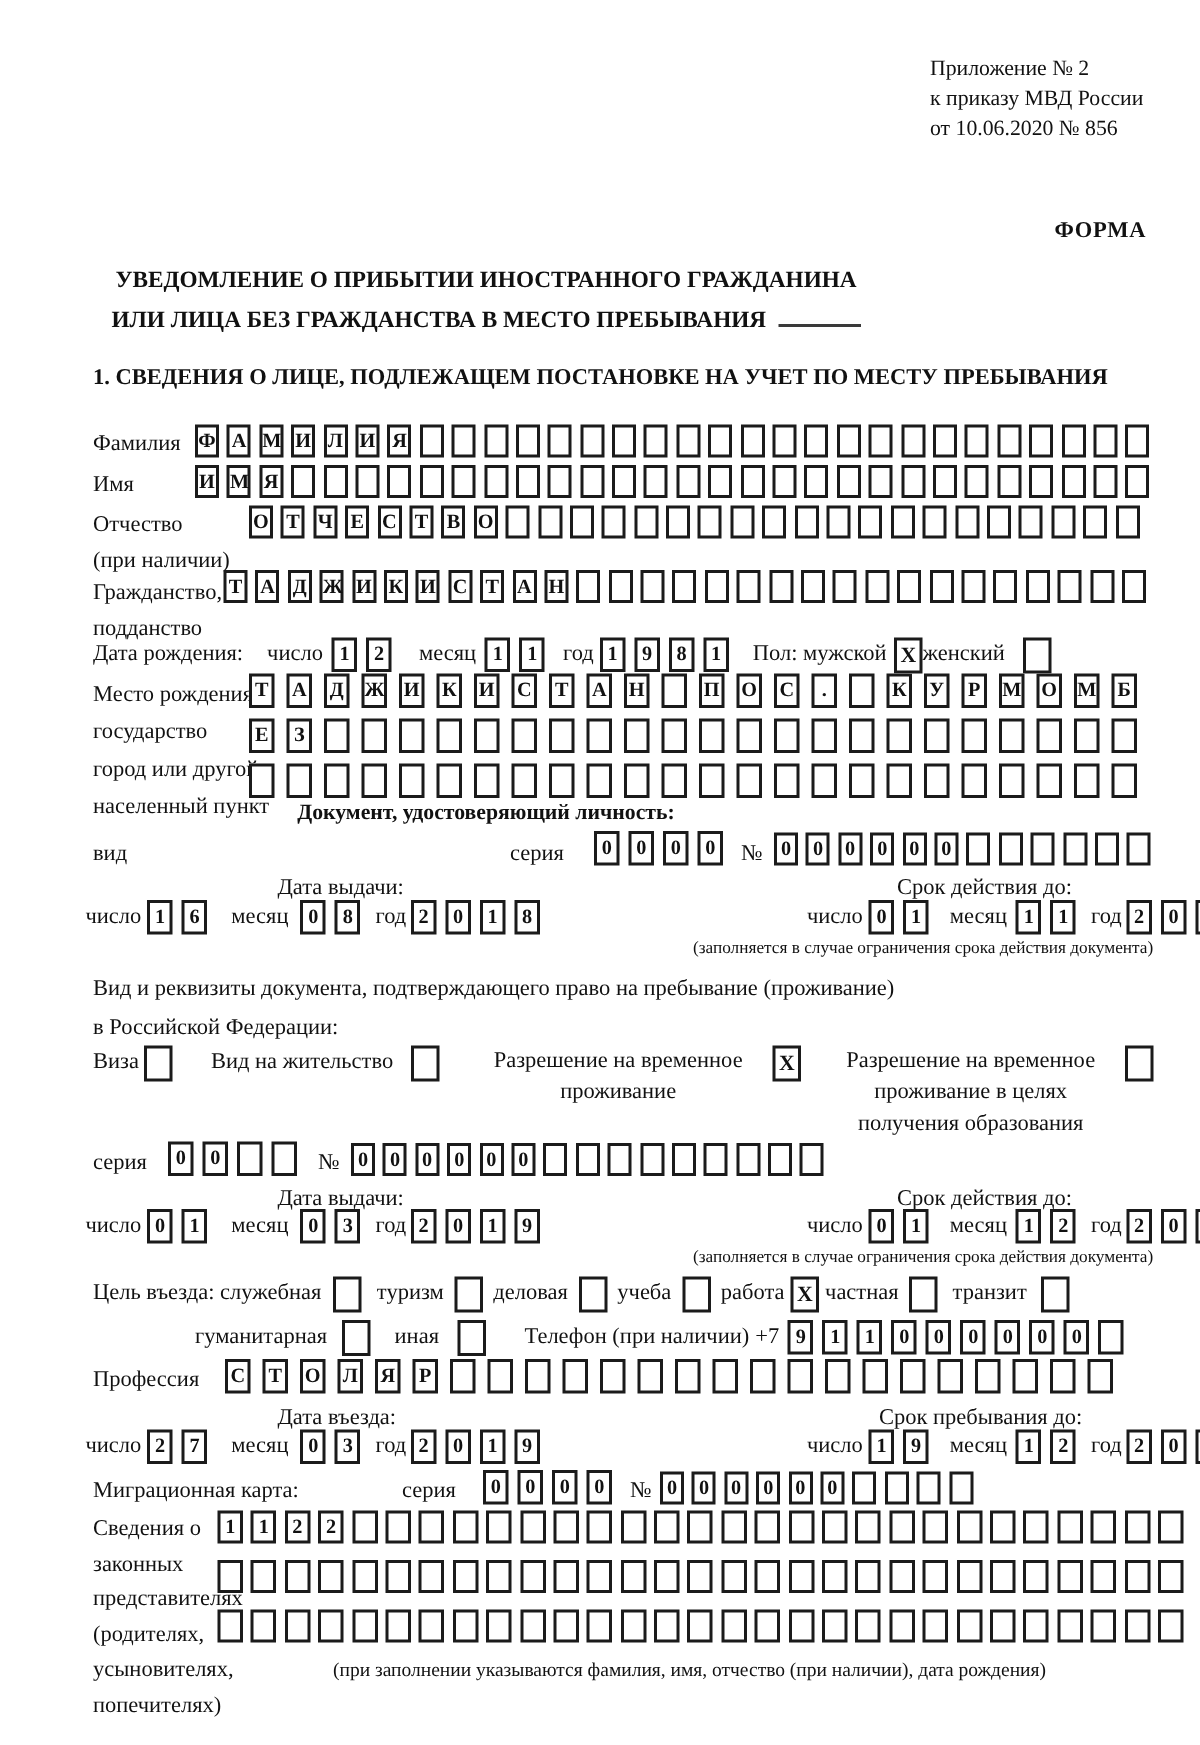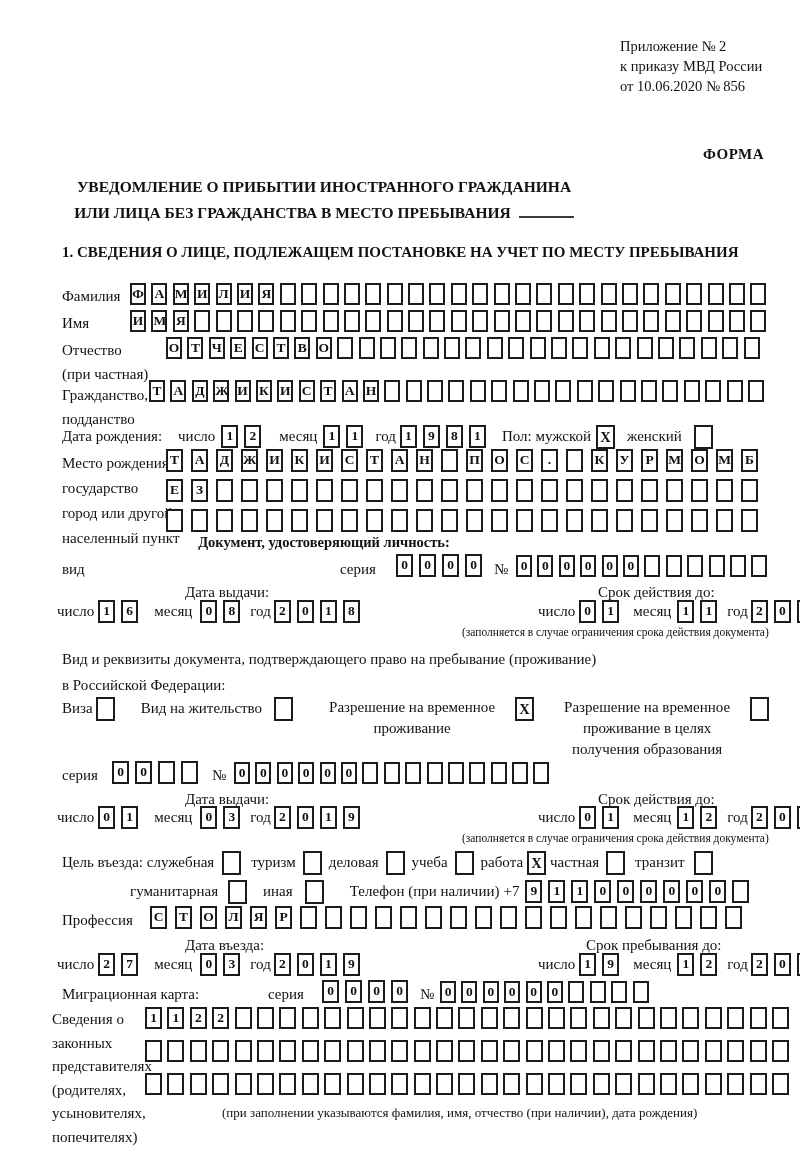--- a/index.html
+++ b/index.html
@@ -44,38 +44,38 @@
 
   <div class="abs b" style="left:62px;top:244px;font-size:15px">1. СВЕДЕНИЯ О ЛИЦЕ, ПОДЛЕЖАЩЕМ ПОСТАНОВКЕ НА УЧЕТ ПО МЕСТУ ПРЕБЫВАНИЯ</div>
 
   <div class="abs lbl" style="left:62px;top:285px">Фамилия</div>
   <div class="abs cells" style="left:130px;top:283px"><span class="cell">Ф</span><span class="cell">А</span><span class="cell">М</span><span class="cell">И</span><span class="cell">Л</span><span class="cell">И</span><span class="cell">Я</span><span class="cell"></span><span class="cell"></span><span class="cell"></span><span class="cell"></span><span class="cell"></span><span class="cell"></span><span class="cell"></span><span class="cell"></span><span class="cell"></span><span class="cell"></span><span class="cell"></span><span class="cell"></span><span class="cell"></span><span class="cell"></span><span class="cell"></span><span class="cell"></span><span class="cell"></span><span class="cell"></span><span class="cell"></span><span class="cell"></span><span class="cell"></span><span class="cell"></span><span class="cell"></span></div>
 
   <div class="abs lbl" style="left:62px;top:312px">Имя</div>
   <div class="abs cells" style="left:130px;top:310px"><span class="cell">И</span><span class="cell">М</span><span class="cell">Я</span><span class="cell"></span><span class="cell"></span><span class="cell"></span><span class="cell"></span><span class="cell"></span><span class="cell"></span><span class="cell"></span><span class="cell"></span><span class="cell"></span><span class="cell"></span><span class="cell"></span><span class="cell"></span><span class="cell"></span><span class="cell"></span><span class="cell"></span><span class="cell"></span><span class="cell"></span><span class="cell"></span><span class="cell"></span><span class="cell"></span><span class="cell"></span><span class="cell"></span><span class="cell"></span><span class="cell"></span><span class="cell"></span><span class="cell"></span><span class="cell"></span></div>
 
   <div class="abs lbl" style="left:62px;top:339px">Отчество</div>
-  <div class="abs lbl" style="left:62px;top:363px">(при частная)</div>
+  <div class="abs lbl" style="left:62px;top:363px">(при наличии)</div>
   <div class="abs cells" style="left:166px;top:337px"><span class="cell">О</span><span class="cell">Т</span><span class="cell">Ч</span><span class="cell">Е</span><span class="cell">С</span><span class="cell">Т</span><span class="cell">В</span><span class="cell">О</span><span class="cell"></span><span class="cell"></span><span class="cell"></span><span class="cell"></span><span class="cell"></span><span class="cell"></span><span class="cell"></span><span class="cell"></span><span class="cell"></span><span class="cell"></span><span class="cell"></span><span class="cell"></span><span class="cell"></span><span class="cell"></span><span class="cell"></span><span class="cell"></span><span class="cell"></span><span class="cell"></span><span class="cell"></span><span class="cell"></span></div>
 
   <div class="abs lbl" style="left:62px;top:384px">Гражданство,</div>
   <div class="abs lbl" style="left:62px;top:408px">подданство</div>
   <div class="abs cells" style="left:149px;top:380px"><span class="cell">Т</span><span class="cell">А</span><span class="cell">Д</span><span class="cell">Ж</span><span class="cell">И</span><span class="cell">К</span><span class="cell">И</span><span class="cell">С</span><span class="cell">Т</span><span class="cell">А</span><span class="cell">Н</span><span class="cell"></span><span class="cell"></span><span class="cell"></span><span class="cell"></span><span class="cell"></span><span class="cell"></span><span class="cell"></span><span class="cell"></span><span class="cell"></span><span class="cell"></span><span class="cell"></span><span class="cell"></span><span class="cell"></span><span class="cell"></span><span class="cell"></span><span class="cell"></span><span class="cell"></span><span class="cell"></span></div>
 
   <div class="abs flexrow" style="left:62px;top:425px">
     <span class="lbl" style="margin-right:16px">Дата рождения:</span>
     <span class="lbl" style="margin-right:6px">число</span>
     <span class="cells dt" style="margin-right:12px"><span class="cell">1</span><span class="cell">2</span></span>
     <span class="lbl" style="margin-right:6px">месяц</span>
     <span class="cells dt" style="margin-right:6px"><span class="cell">1</span><span class="cell">1</span></span>
     <span class="lbl" style="margin-right:4px">год</span>
     <span class="cells dt" style="margin-right:10px"><span class="cell">1</span><span class="cell">9</span><span class="cell">8</span><span class="cell">1</span></span>
     <span class="lbl" style="margin-right:5px">Пол: мужской</span>
     <span class="cells cb"><span class="cell">X</span></span>
-    <span class="lbl" style="margin-left:12px;margin-right:12px">женский</span>
+    <span class="lbl" style="margin-left:0;margin-right:12px">женский</span>
     <span class="cells cb"><span class="cell"></span></span>
   </div>
 
   <div class="abs lbl" style="left:62px;top:452px">Место рождения:</div>
   <div class="abs lbl" style="left:62px;top:477px">государство</div>
   <div class="abs lbl" style="left:62px;top:502px">город или другой</div>
   <div class="abs lbl" style="left:62px;top:527px">населенный пункт</div>
   <div class="abs cells sp" style="left:166px;top:449px"><span class="cell">Т</span><span class="cell">А</span><span class="cell">Д</span><span class="cell">Ж</span><span class="cell">И</span><span class="cell">К</span><span class="cell">И</span><span class="cell">С</span><span class="cell">Т</span><span class="cell">А</span><span class="cell">Н</span><span class="cell"></span><span class="cell">П</span><span class="cell">О</span><span class="cell">С</span><span class="cell">.</span><span class="cell"></span><span class="cell">К</span><span class="cell">У</span><span class="cell">Р</span><span class="cell">М</span><span class="cell">О</span><span class="cell">М</span><span class="cell">Б</span></div>
   <div class="abs cells sp" style="left:166px;top:479px"><span class="cell">Е</span><span class="cell">З</span><span class="cell"></span><span class="cell"></span><span class="cell"></span><span class="cell"></span><span class="cell"></span><span class="cell"></span><span class="cell"></span><span class="cell"></span><span class="cell"></span><span class="cell"></span><span class="cell"></span><span class="cell"></span><span class="cell"></span><span class="cell"></span><span class="cell"></span><span class="cell"></span><span class="cell"></span><span class="cell"></span><span class="cell"></span><span class="cell"></span><span class="cell"></span><span class="cell"></span></div>
   <div class="abs cells sp" style="left:166px;top:509px"><span class="cell"></span><span class="cell"></span><span class="cell"></span><span class="cell"></span><span class="cell"></span><span class="cell"></span><span class="cell"></span><span class="cell"></span><span class="cell"></span><span class="cell"></span><span class="cell"></span><span class="cell"></span><span class="cell"></span><span class="cell"></span><span class="cell"></span><span class="cell"></span><span class="cell"></span><span class="cell"></span><span class="cell"></span><span class="cell"></span><span class="cell"></span><span class="cell"></span><span class="cell"></span><span class="cell"></span></div>
@@ -197,21 +197,21 @@
     <span class="lbl" style="margin-right:3px">год</span>
     <span class="cells dt"><span class="cell">2</span><span class="cell">0</span><span class="cell">2</span></span>
   </div>
 
   <div class="abs lbl" style="left:62px;top:983px">Миграционная карта:</div>
   <div class="abs lbl" style="left:268px;top:983px">серия</div>
   <div class="abs cells dt" style="left:322px;top:980px"><span class="cell">0</span><span class="cell">0</span><span class="cell">0</span><span class="cell">0</span></div>
   <div class="abs lbl" style="left:420px;top:983px">№</div>
   <div class="abs cells" style="left:440px;top:981px"><span class="cell">0</span><span class="cell">0</span><span class="cell">0</span><span class="cell">0</span><span class="cell">0</span><span class="cell">0</span><span class="cell"></span><span class="cell"></span><span class="cell"></span><span class="cell"></span></div>
 
-  <div class="abs preleft" style="left:52px;top:1008px">Сведения о
+  <div class="abs preleft" style="left:62px;top:1008px">Сведения о
 законных
 представителях
 (родителях,
 усыновителях,
 попечителях)</div>
   <div class="abs cells rp" style="left:145px;top:1007px"><span class="cell">1</span><span class="cell">1</span><span class="cell">2</span><span class="cell">2</span><span class="cell"></span><span class="cell"></span><span class="cell"></span><span class="cell"></span><span class="cell"></span><span class="cell"></span><span class="cell"></span><span class="cell"></span><span class="cell"></span><span class="cell"></span><span class="cell"></span><span class="cell"></span><span class="cell"></span><span class="cell"></span><span class="cell"></span><span class="cell"></span><span class="cell"></span><span class="cell"></span><span class="cell"></span><span class="cell"></span><span class="cell"></span><span class="cell"></span><span class="cell"></span><span class="cell"></span><span class="cell"></span></div>
   <div class="abs cells rp" style="left:145px;top:1040px"><span class="cell"></span><span class="cell"></span><span class="cell"></span><span class="cell"></span><span class="cell"></span><span class="cell"></span><span class="cell"></span><span class="cell"></span><span class="cell"></span><span class="cell"></span><span class="cell"></span><span class="cell"></span><span class="cell"></span><span class="cell"></span><span class="cell"></span><span class="cell"></span><span class="cell"></span><span class="cell"></span><span class="cell"></span><span class="cell"></span><span class="cell"></span><span class="cell"></span><span class="cell"></span><span class="cell"></span><span class="cell"></span><span class="cell"></span><span class="cell"></span><span class="cell"></span><span class="cell"></span></div>
   <div class="abs cells rp" style="left:145px;top:1073px"><span class="cell"></span><span class="cell"></span><span class="cell"></span><span class="cell"></span><span class="cell"></span><span class="cell"></span><span class="cell"></span><span class="cell"></span><span class="cell"></span><span class="cell"></span><span class="cell"></span><span class="cell"></span><span class="cell"></span><span class="cell"></span><span class="cell"></span><span class="cell"></span><span class="cell"></span><span class="cell"></span><span class="cell"></span><span class="cell"></span><span class="cell"></span><span class="cell"></span><span class="cell"></span><span class="cell"></span><span class="cell"></span><span class="cell"></span><span class="cell"></span><span class="cell"></span><span class="cell"></span></div>
   <div class="abs" style="left:222px;top:1105px;font-size:13px">(при заполнении указываются фамилия, имя, отчество (при наличии), дата рождения)</div>
 

